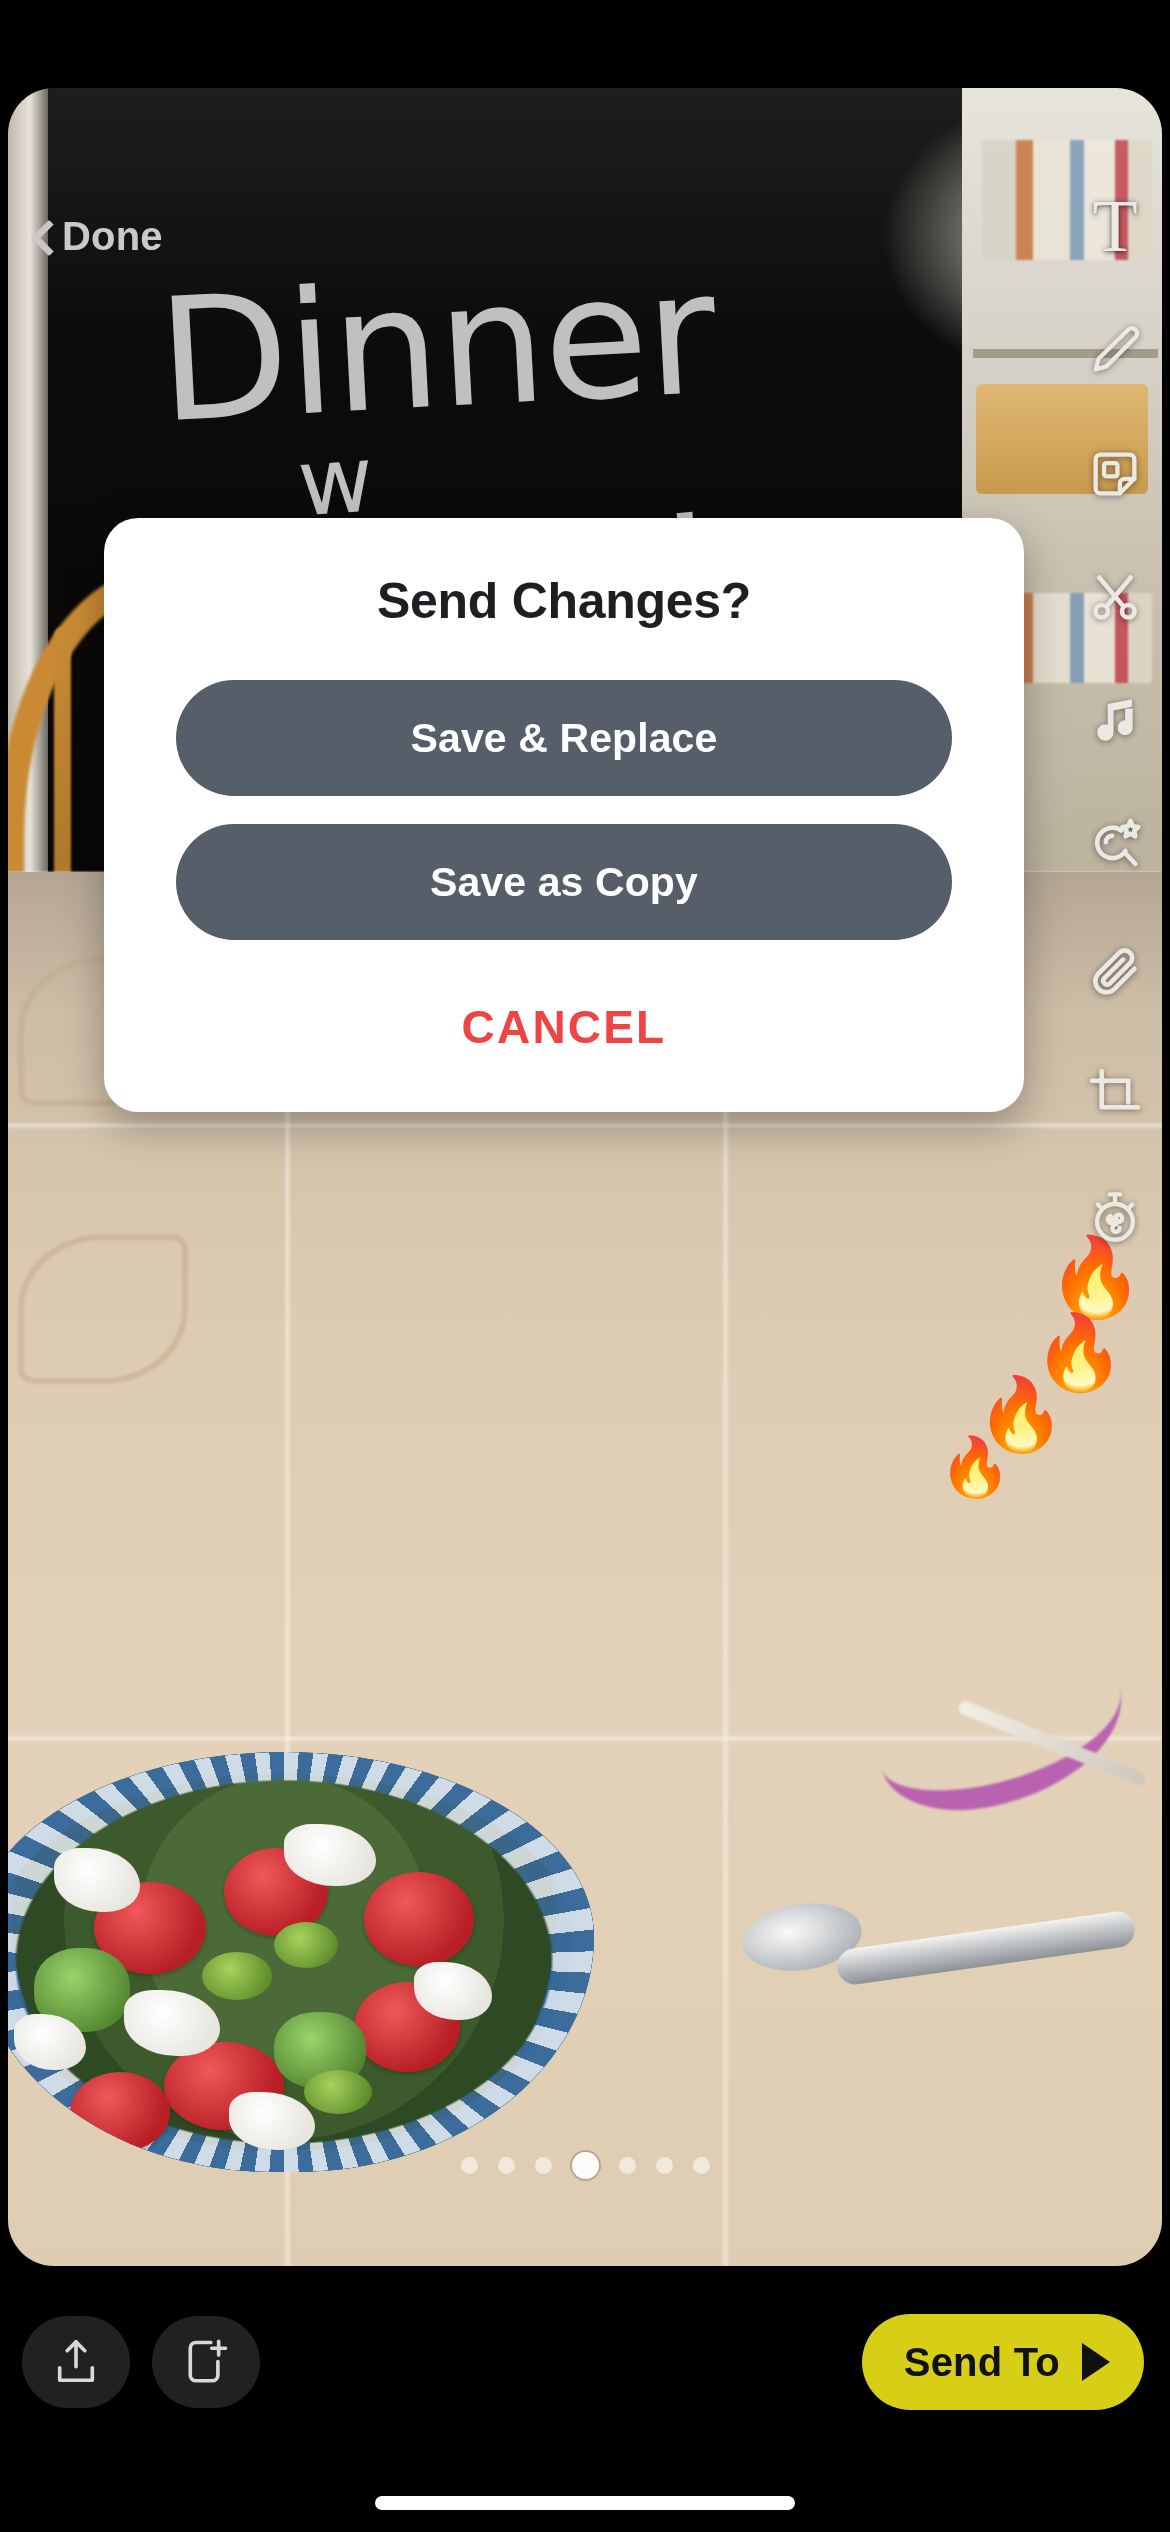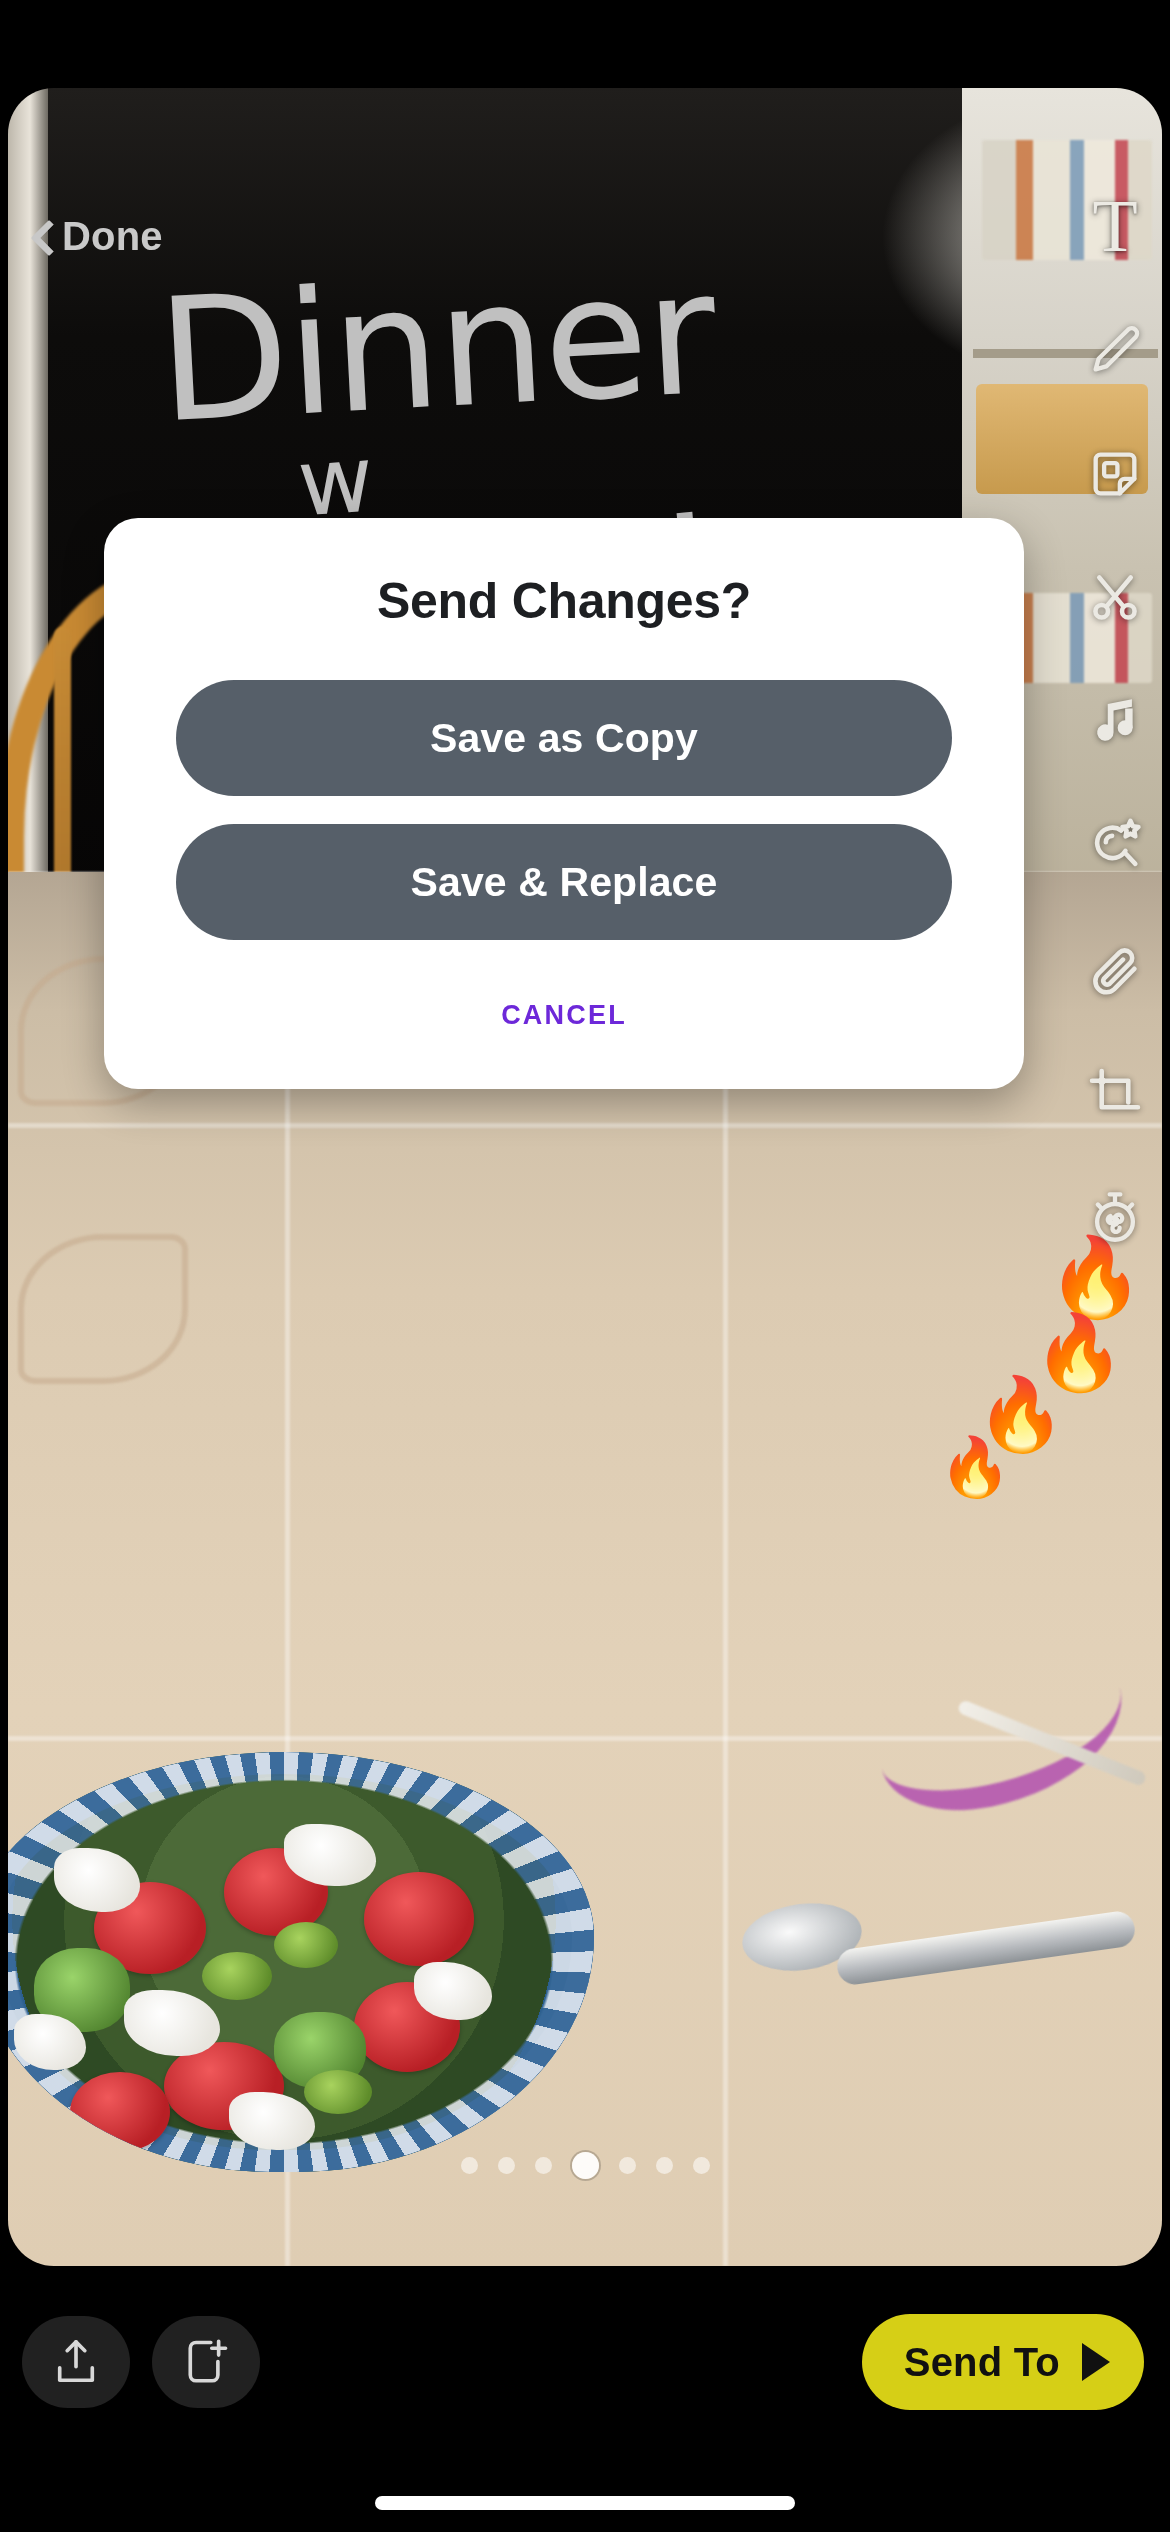--- a/index.html
+++ b/index.html
@@ -339,23 +339,23 @@
     font-weight:700;
     letter-spacing:.1px;
     margin-bottom:28px;
     cursor:pointer;
   }
   #cancel-button {
     display:block;
     width:100%;
     border:none;
     background:transparent;
-    color:#6d28d9;
+    color:#ef4444;
     font-family:"Liberation Sans", sans-serif;
-    font-size:27px;
+    font-size:46px;
     font-weight:700;
     letter-spacing:2.2px;
     padding:32px 0 12px;
     cursor:pointer;
   }
 </style>
 </head>
 <body>
 
 <div id="screen">
@@ -534,19 +534,19 @@
       <span id="send-to-label">Send To</span>
       <span id="send-arrow-icon"></span>
     </div>
   </div>
 
   <div id="home-indicator"></div>
 
   <div id="modal-dialog">
     <div id="dialog-title">Send Changes?</div>
 
+    <button class="dialog-action">Save &amp; Replace</button>
     <button class="dialog-action">Save as Copy</button>
-    <button class="dialog-action">Save &amp; Replace</button>
 
     <button id="cancel-button">CANCEL</button>
   </div>
 
 </div>
 
 </body></html>

